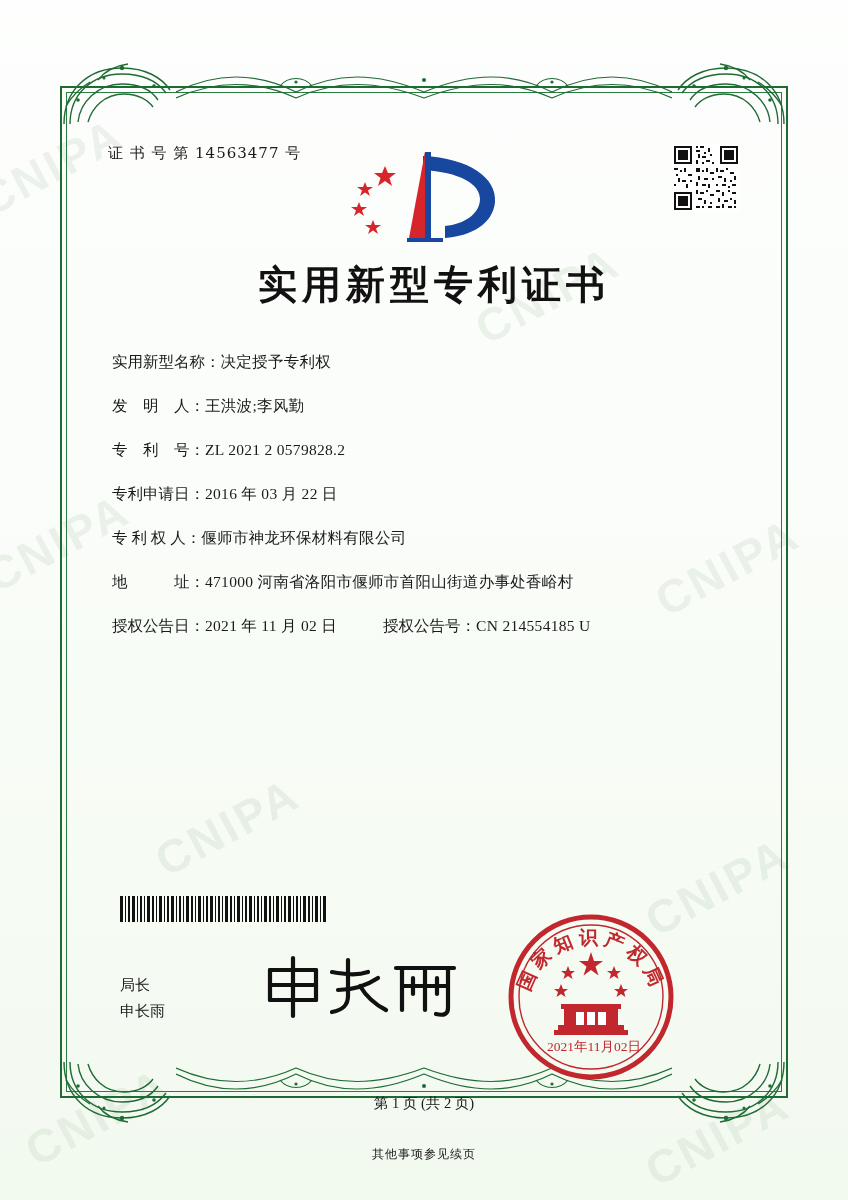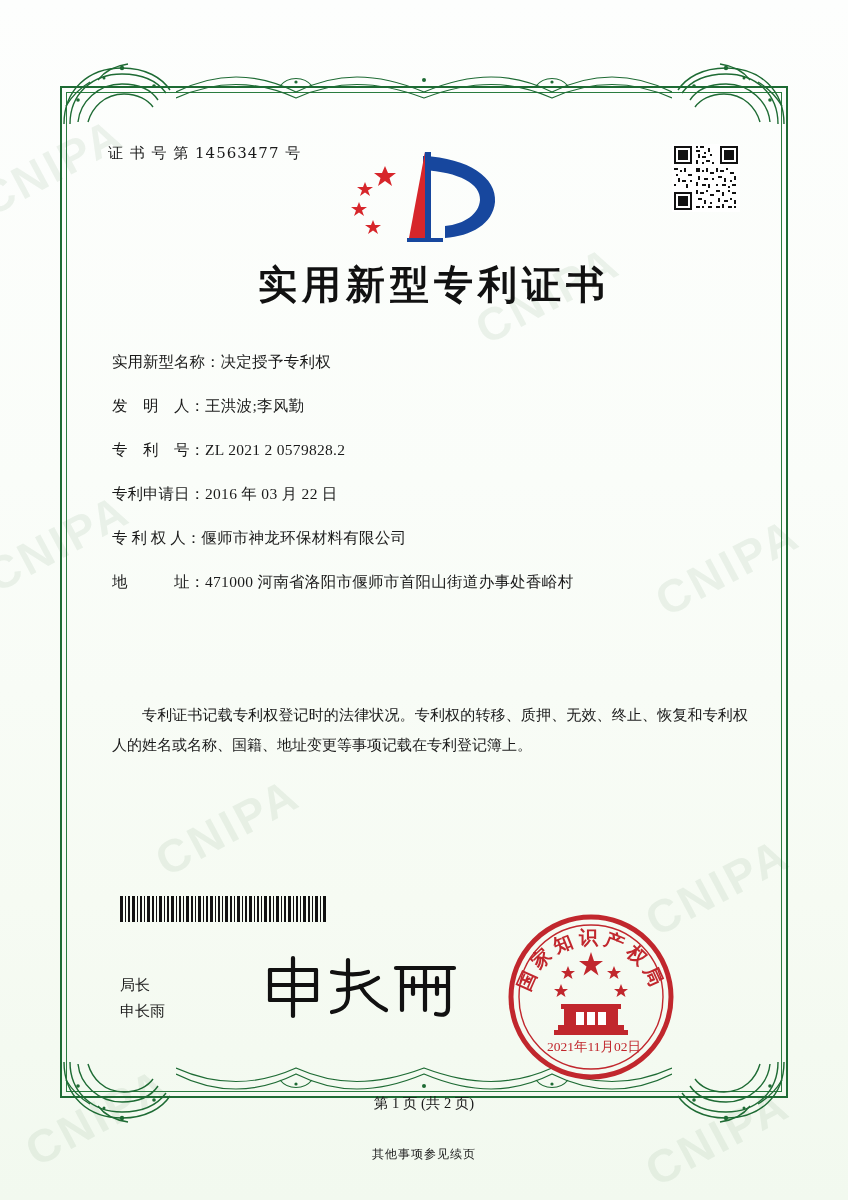--- a/index.html
+++ b/index.html
@@ -455,24 +455,30 @@
       <span class="field-value">2016 年 03 月 22 日</span>
     </div>
     <div class="field-row">
       <span class="field-label">专 利 权 人：</span>
       <span class="field-value">偃师市神龙环保材料有限公司</span>
     </div>
     <div class="field-row">
       <span class="field-label">地　　　址：</span>
       <span class="field-value">471000 河南省洛阳市偃师市首阳山街道办事处香峪村</span>
     </div>
+    <div class="field-row pair">
+      <span class="field-label">授权公告日：</span>
+      <span class="field-value">2021 年 11 月 02 日</span>
+      <span class="gap"></span>
+      <span class="field-label">授权公告号：</span>
+      <span class="field-value">CN 214554185 U</span>
+    </div>
   </div>
 
   <div class="paras">
-    <p>专利证书记载专利权登记时的法律状况。专利权的转移、质押、无效、终止、恢复和专利权人的姓名或名称、国籍、地址变更等事项记载在专利登记簿上。</p>
   </div>
 
   <div class="barcode">
     <svg width="210" height="26" viewBox="0 0 210 26" shape-rendering="crispEdges">
       <g fill="#111">
         <rect x="0" y="0" width="3" height="26"></rect>
           <rect x="5" y="0" width="1" height="26"></rect>
         <rect x="8" y="0" width="2" height="26"></rect>
           <rect x="12" y="0" width="3" height="26"></rect>
         <rect x="17" y="0" width="1" height="26"></rect>

